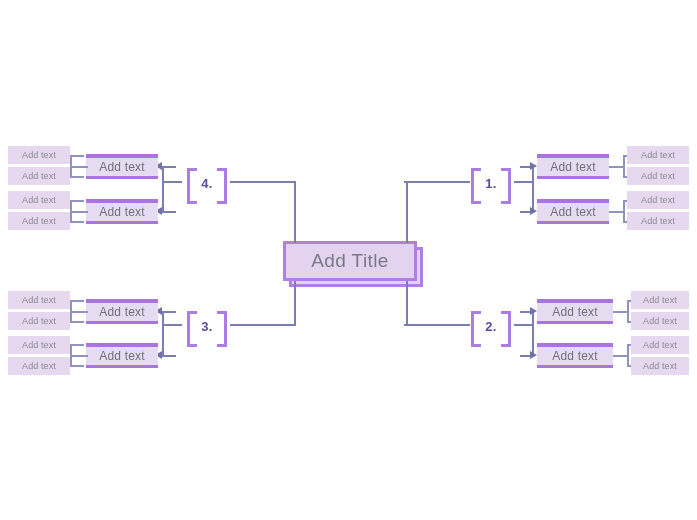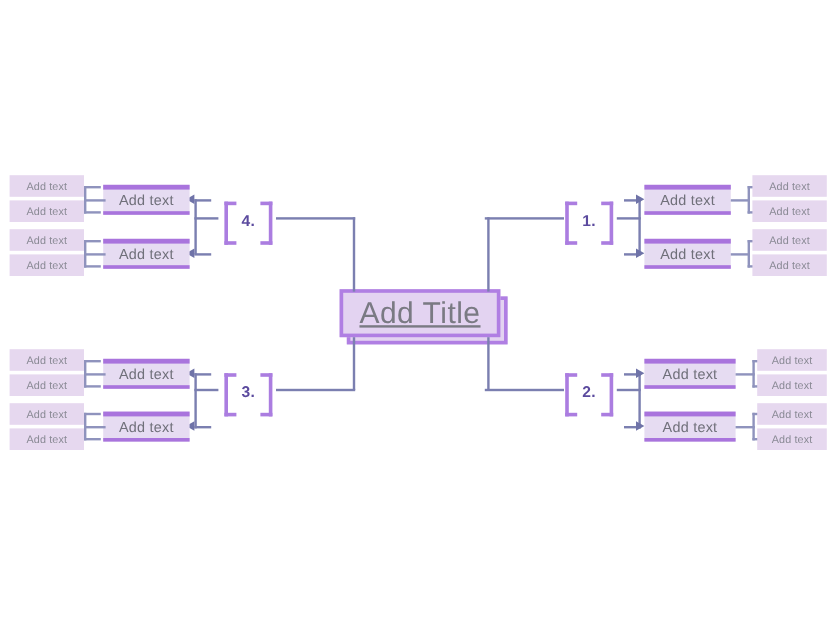--- a/index.html
+++ b/index.html
@@ -96,24 +96,23 @@
     width: 134px;
     height: 40px;
     background: #e3d3f1;
     border: 3px solid #b07fe3;
     box-sizing: border-box;
     display: flex;
     align-items: center;
     justify-content: center;
   }
   .center-box .t {
-    font-size: 25px;
+    font-size: 19px;
     color: #7a7a83;
     letter-spacing: 0.4px;
-    text-decoration: underline;
   }
 
   
   .mid {
     position: absolute;
     height: 25px;
     background: #e6dcf2;
     border-top: 4px solid #a974dd;
     border-bottom: 3px solid #a974dd;
     box-sizing: border-box;

